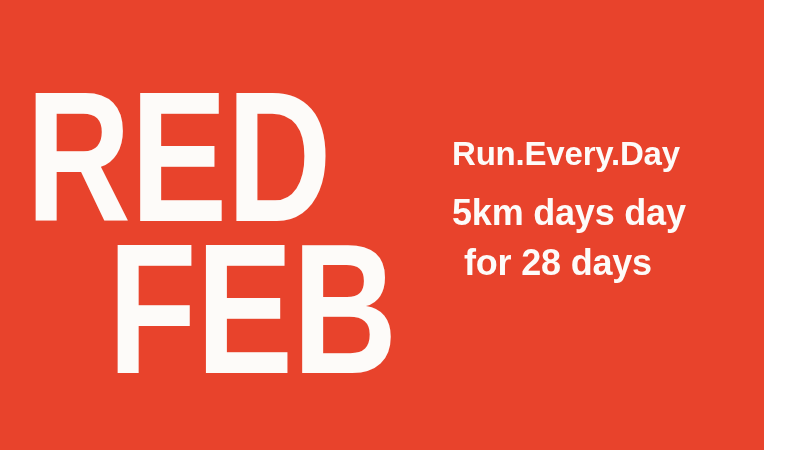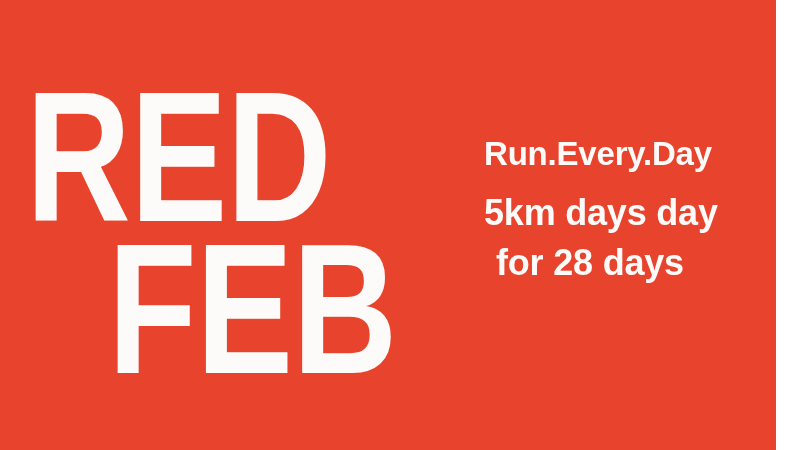--- a/index.html
+++ b/index.html
@@ -14,21 +14,20 @@
     overflow: hidden;
     font-family: "Liberation Sans", sans-serif;
   }
 
   .poster {
     position: relative;
     width: 764px;
     height: 450px;
     background: #E8432C;
     overflow: hidden;
-    padding-left: 12px;
   }
 
   
   .wordmark {
     position: absolute;
     left: 0;
     top: 0;
     width: 450px;
     height: 450px;
   }
@@ -54,21 +53,21 @@
   .wordmark-line-2 {
     left: 108px;
     top: 216px;
     font-size: 186px;
     transform: scaleX(0.78) scaleY(1.0);
   }
 
   
   .tagline {
     position: absolute;
-    left: 484px;
+    left: 452px;
     top: 137px;
     width: 310px;
   }
 
   .tagline-line {
     color: #FDFBF9;
     font-family: "Liberation Sans", sans-serif;
     font-weight: 700;
     white-space: nowrap;
     letter-spacing: -0.2px;

